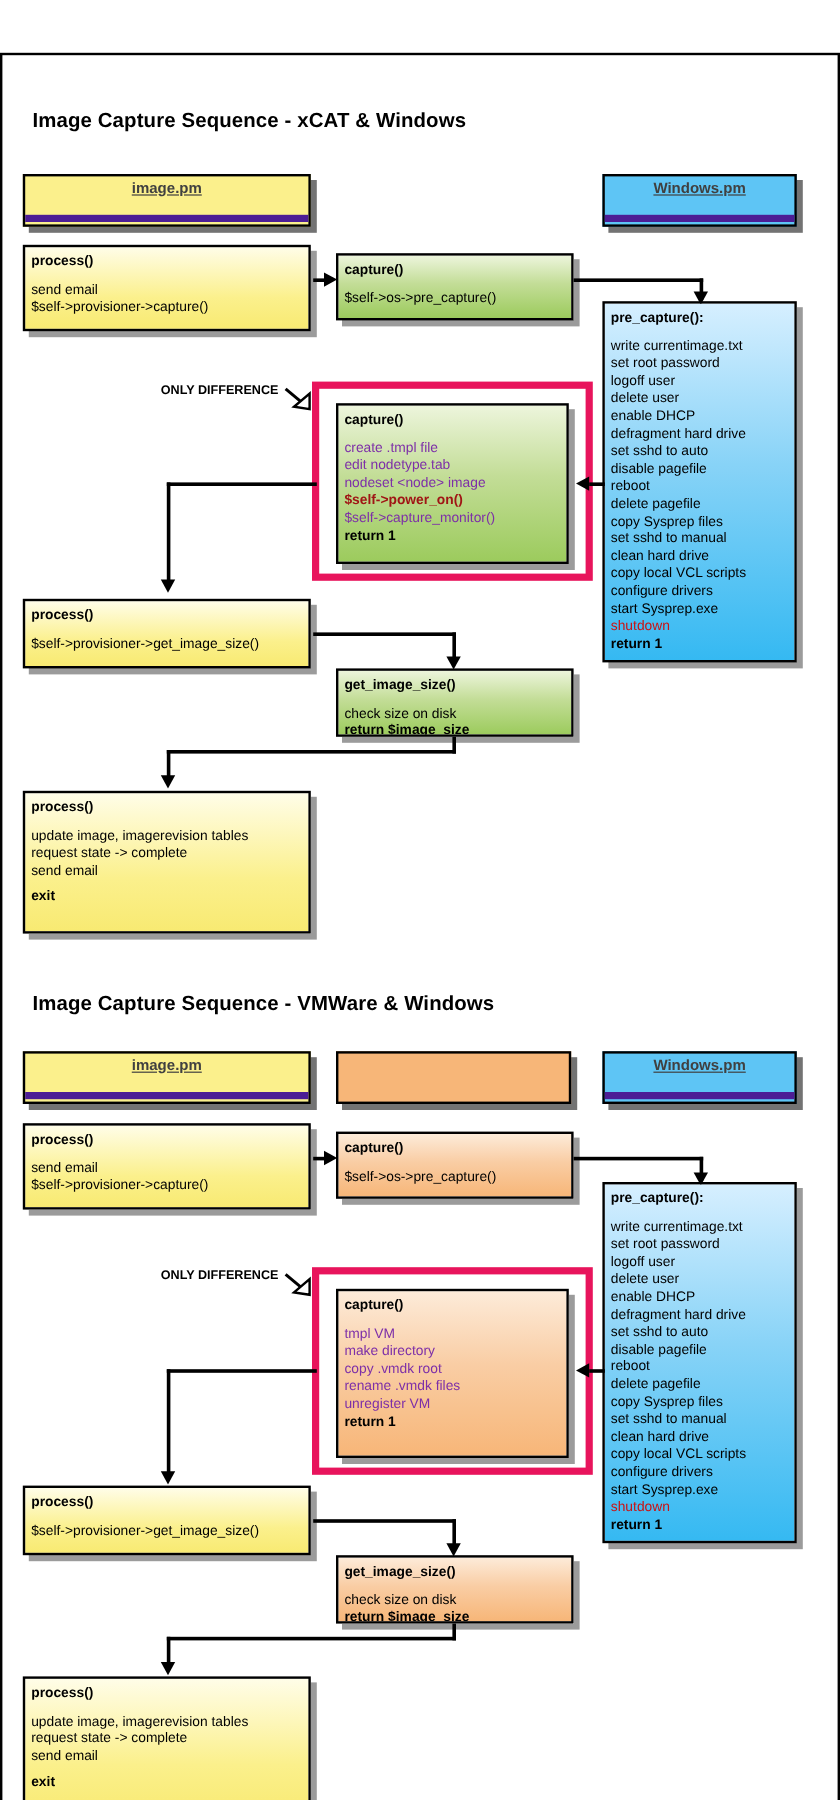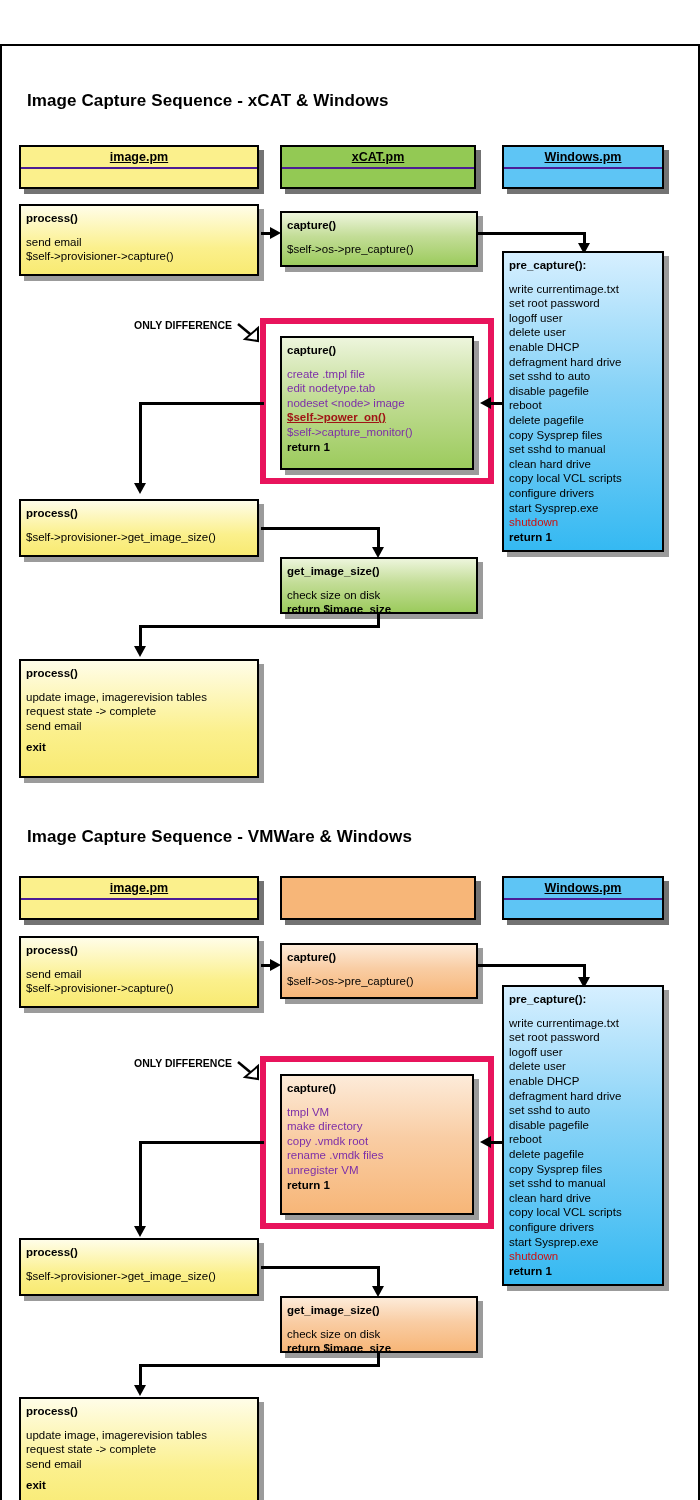--- a/index.html
+++ b/index.html
@@ -33,28 +33,28 @@
     white-space: nowrap;
   }
   
   .lifeline {
     position: absolute;
     border: 2px solid #000;
     box-sizing: border-box;
     box-shadow: 5px 5px 0 0 rgba(90,90,90,0.85);
   }
   .lifeline .ll-title {
-    height: 22px;
+    height: 38px;
     line-height: 21px;
     text-align: center;
     font-size: 12.5px;
     font-weight: bold;
     text-decoration: underline;
-    color: #000000;
-    border-bottom: 2px solid #4c1d95;
+    color: #404040;
+    border-bottom: 6px solid #4c1d95;
     box-sizing: border-box;
   }
   .lifeline .ll-body {
     height: 20px;
   }
   .ll-yellow { background: #fbf08c; }
   .ll-green  { background: #93c954; }
   .ll-blue   { background: #5ec5f5; }
   .ll-orange { background: #f7b678; }
 
@@ -73,21 +73,21 @@
   .mbox .hdr {
     font-weight: bold;
     font-size: 11.5px;
     display: block;
     margin-bottom: 2px;
   }
   .mbox .ln { display: block; white-space: nowrap; }
   .mbox .gap { display: block; height: 7px; }
   .bold { font-weight: bold; }
   .purple { color: #7d2fa8; font-weight: normal; }
-  .darkred { color: #a01515; font-weight: bold; text-decoration: underline; }
+  .darkred { color: #a01515; font-weight: bold; }
   .red { color: #cc1111; font-weight: normal; }
 
   .fill-yellow  { background: linear-gradient(180deg,#fffde8 0%, #fbf08c 62%, #f8ea72 100%); }
   .fill-green   { background: linear-gradient(180deg,#edf5dc 0%, #c3dd97 45%, #9ccb5d 100%); }
   .fill-blue    { background: linear-gradient(180deg,#d6efff 0%, #88d3f7 45%, #35b9f2 100%); }
   .fill-orange  { background: linear-gradient(180deg,#fdebd9 0%, #f9cda4 45%, #f7b678 100%); }
 
   
   .highlight-frame {
     position: absolute;
@@ -137,24 +137,20 @@
 </style>
 </head>
 <body>
 
 <div id="page">
 
   <div class="section-title" style="left:25px; top:45px;">Image Capture Sequence - xCAT &amp; Windows</div>
 
   <div class="lifeline ll-yellow" style="left:17px; top:99px; width:240px; height:44px;">
     <div class="ll-title">image.pm</div>
-    <div class="ll-body"></div>
-  </div>
-  <div class="lifeline ll-green" style="left:278px; top:99px; width:196px; height:44px;">
-    <div class="ll-title">xCAT.pm</div>
     <div class="ll-body"></div>
   </div>
   <div class="lifeline ll-blue" style="left:500px; top:99px; width:162px; height:44px;">
     <div class="ll-title">Windows.pm</div>
     <div class="ll-body"></div>
   </div>
 
   <div class="mbox fill-yellow" style="left:17px; top:158px; width:240px; height:72px;">
     <span class="hdr">process()</span>
     <span class="gap"></span>

